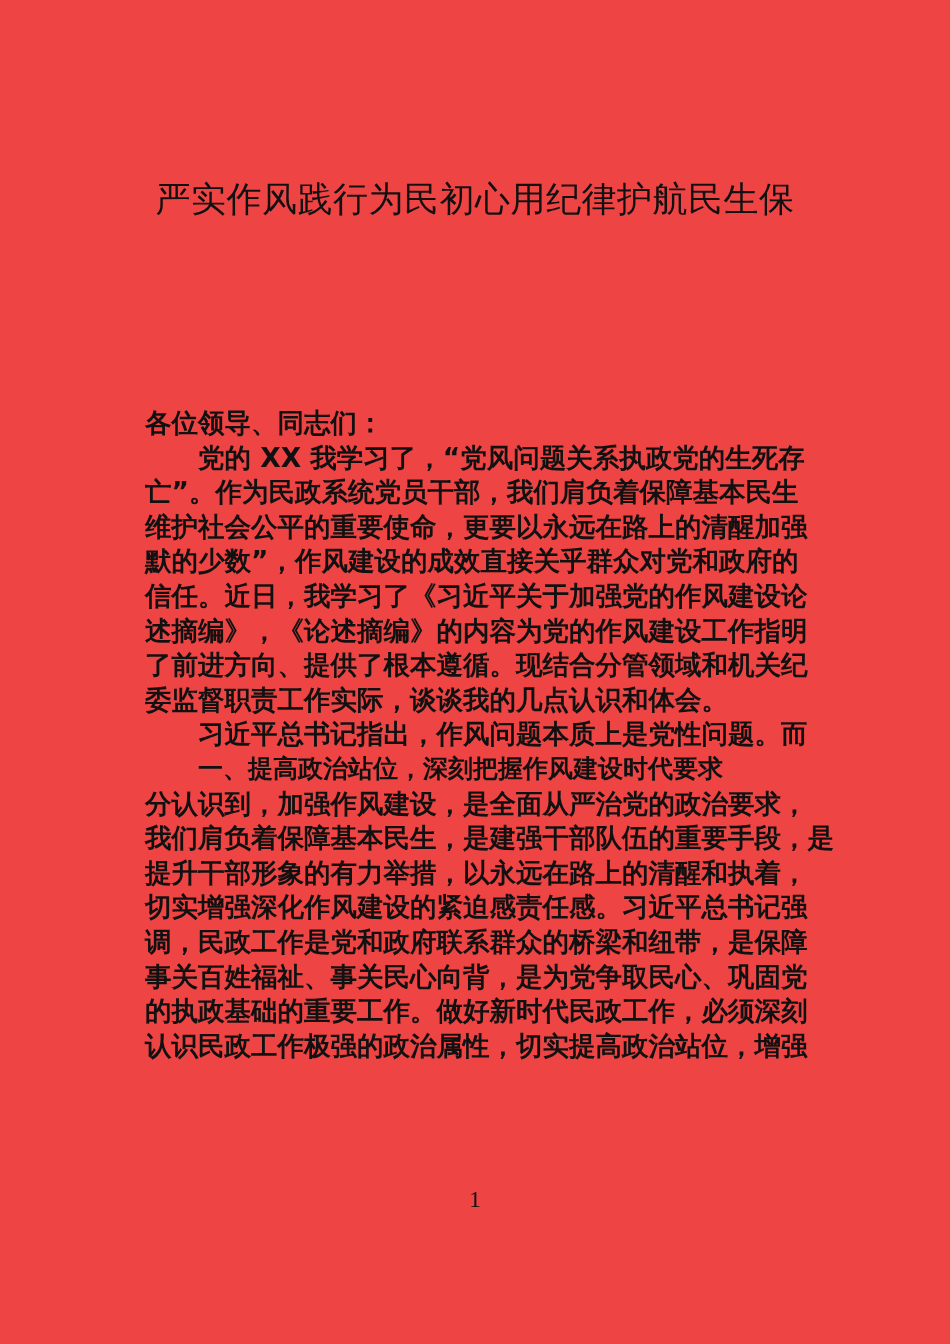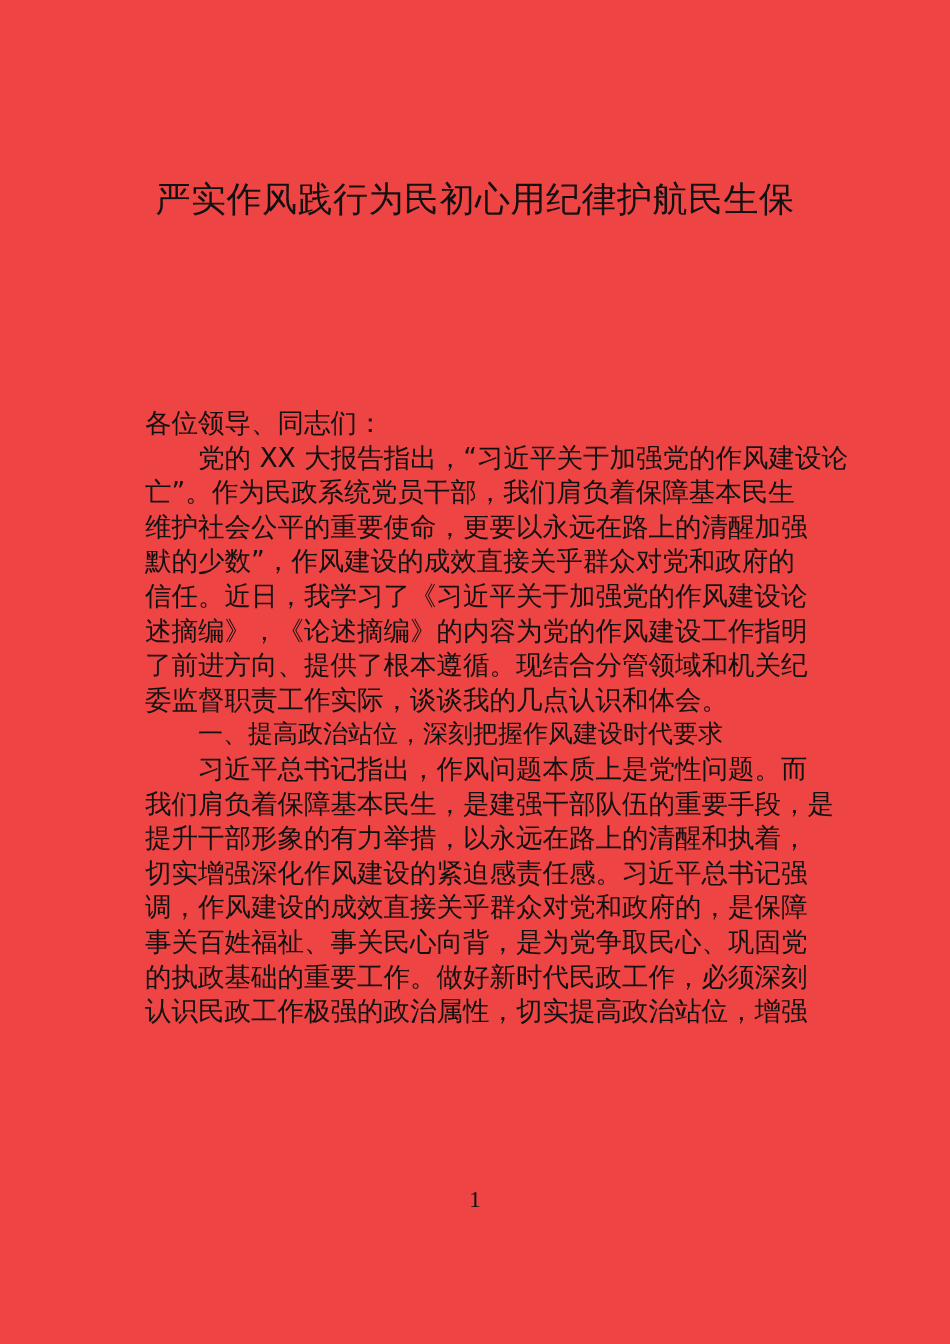--- a/index.html
+++ b/index.html
@@ -4,49 +4,50 @@
 <style>
   html, body { margin: 0; padding: 0; background: #ffffff; }
   body { width: 950px; height: 1344px; position: relative; overflow: hidden;
          font-family: "DejaVu Sans", "Liberation Sans", sans-serif; color: #111111; }
   .page { position: absolute; left: 0; top: 0; width: 950px; height: 1344px; background: #ef4444; padding-left: 40px; }
   .title { position: absolute; left: 140px; width: 670px; top: 164px; text-align: center;
            font-size: 35px; line-height: 70px; letter-spacing: 0.5px; }
   .title .tline { display: block; white-space: nowrap; }
   .body { position: absolute; left: 145px; width: 665px; top: 406px;
           font-size: 26.5px; line-height: 34.6px; }
-  .body .line { display: block; white-space: nowrap; height: 34.6px; }
+  .body .line { display: block; white-space: nowrap; height: 34.6px; font-weight: bold; }
   .body .indent { padding-left: 53px; }
   .heading1 { font-size: 25px; }
   .pagenum { position: absolute; left: 0; width: 950px; top: 1186px; text-align: center;
              font-family: "Liberation Serif", "DejaVu Serif", serif; font-size: 24px; }
 </style>
 </head>
 <body>
 
 <div class="page">
   <div class="title">
     <span class="tline">严实作风践行为民初心用纪律护航民生保</span>
   </div>
 
   <div class="body">
     <span class="line">各位领导、同志们：</span>
-    <span class="line indent">党的 XX 大报告指出，“习近平关于加强党的作风建设论</span>
+    <span class="line indent">党的 XX 我学习了，“党风问题关系执政党的生死存</span>
     <span class="line">亡”。作为民政系统党员干部，我们肩负着保障基本民生</span>
     <span class="line">维护社会公平的重要使命，更要以永远在路上的清醒加强</span>
     <span class="line">默的少数”，作风建设的成效直接关乎群众对党和政府的</span>
     <span class="line">信任。近日，我学习了《习近平关于加强党的作风建设论</span>
     <span class="line">述摘编》，《论述摘编》的内容为党的作风建设工作指明</span>
     <span class="line">了前进方向、提供了根本遵循。现结合分管领域和机关纪</span>
     <span class="line">委监督职责工作实际，谈谈我的几点认识和体会。</span>
+    <span class="line indent">习近平总书记指出，作风问题本质上是党性问题。而</span>
     <span class="line indent heading1">一、提高政治站位，深刻把握作风建设时代要求</span>
-    <span class="line indent">习近平总书记指出，作风问题本质上是党性问题。而</span>
+    <span class="line">分认识到，加强作风建设，是全面从严治党的政治要求，</span>
     <span class="line">我们肩负着保障基本民生，是建强干部队伍的重要手段，是</span>
     <span class="line">提升干部形象的有力举措，以永远在路上的清醒和执着，</span>
     <span class="line">切实增强深化作风建设的紧迫感责任感。习近平总书记强</span>
-    <span class="line">调，作风建设的成效直接关乎群众对党和政府的，是保障</span>
+    <span class="line">调，民政工作是党和政府联系群众的桥梁和纽带，是保障</span>
     <span class="line">事关百姓福祉、事关民心向背，是为党争取民心、巩固党</span>
     <span class="line">的执政基础的重要工作。做好新时代民政工作，必须深刻</span>
     <span class="line">认识民政工作极强的政治属性，切实提高政治站位，增强</span>
   </div>
 
   <div class="pagenum">1</div>
 </div>
 
 </body></html>

